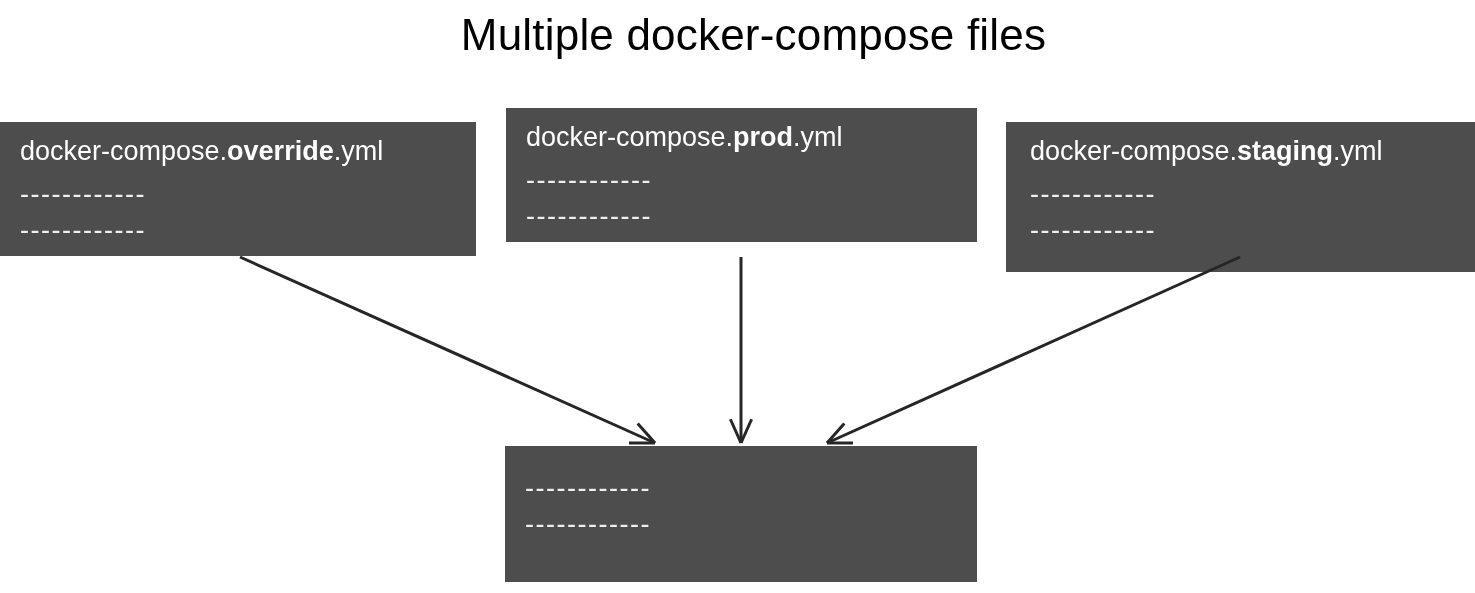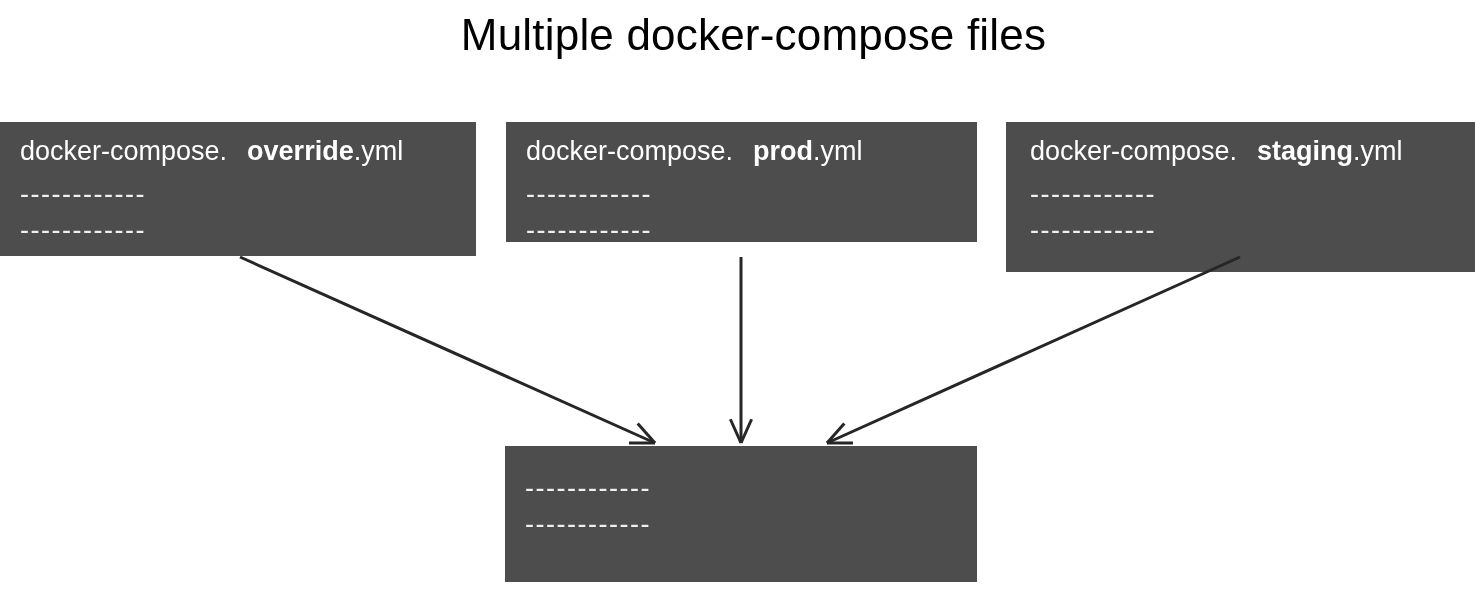--- a/index.html
+++ b/index.html
@@ -42,34 +42,33 @@
   .file-name {
     font-family: "Liberation Sans", sans-serif;
     font-size: 27px;
     font-weight: 400;
     color: #ffffff;
     white-space: nowrap;
     line-height: 34px;
   }
   .file-name .seg-bold {
     font-weight: bold;
-    margin-left: 20px;
   }
   .dash-row {
     font-family: "Liberation Sans", sans-serif;
     font-size: 27px;
     font-weight: 400;
     color: #f0f0f0;
     letter-spacing: 1.5px;
     white-space: nowrap;
     line-height: 20px;
     margin-top: 16px;
   }
   #box-override { left: 0px;    top: 122px; width: 476px; height: 134px; }
-  #box-prod     { left: 506px;  top: 122px; width: 471px; height: 120px; }
+  #box-prod     { left: 506px;  top: 108px; width: 471px; height: 134px; }
   #box-staging  { left: 1006px; top: 122px; width: 469px; height: 150px; padding-left: 24px; }
   #box-base     { left: 505px;  top: 446px; width: 472px; height: 136px; padding-top: 16px; }
 
   #arrow-layer {
     position: absolute;
     left: 0;
     top: 0;
     width: 1475px;
     height: 593px;
     pointer-events: none;

